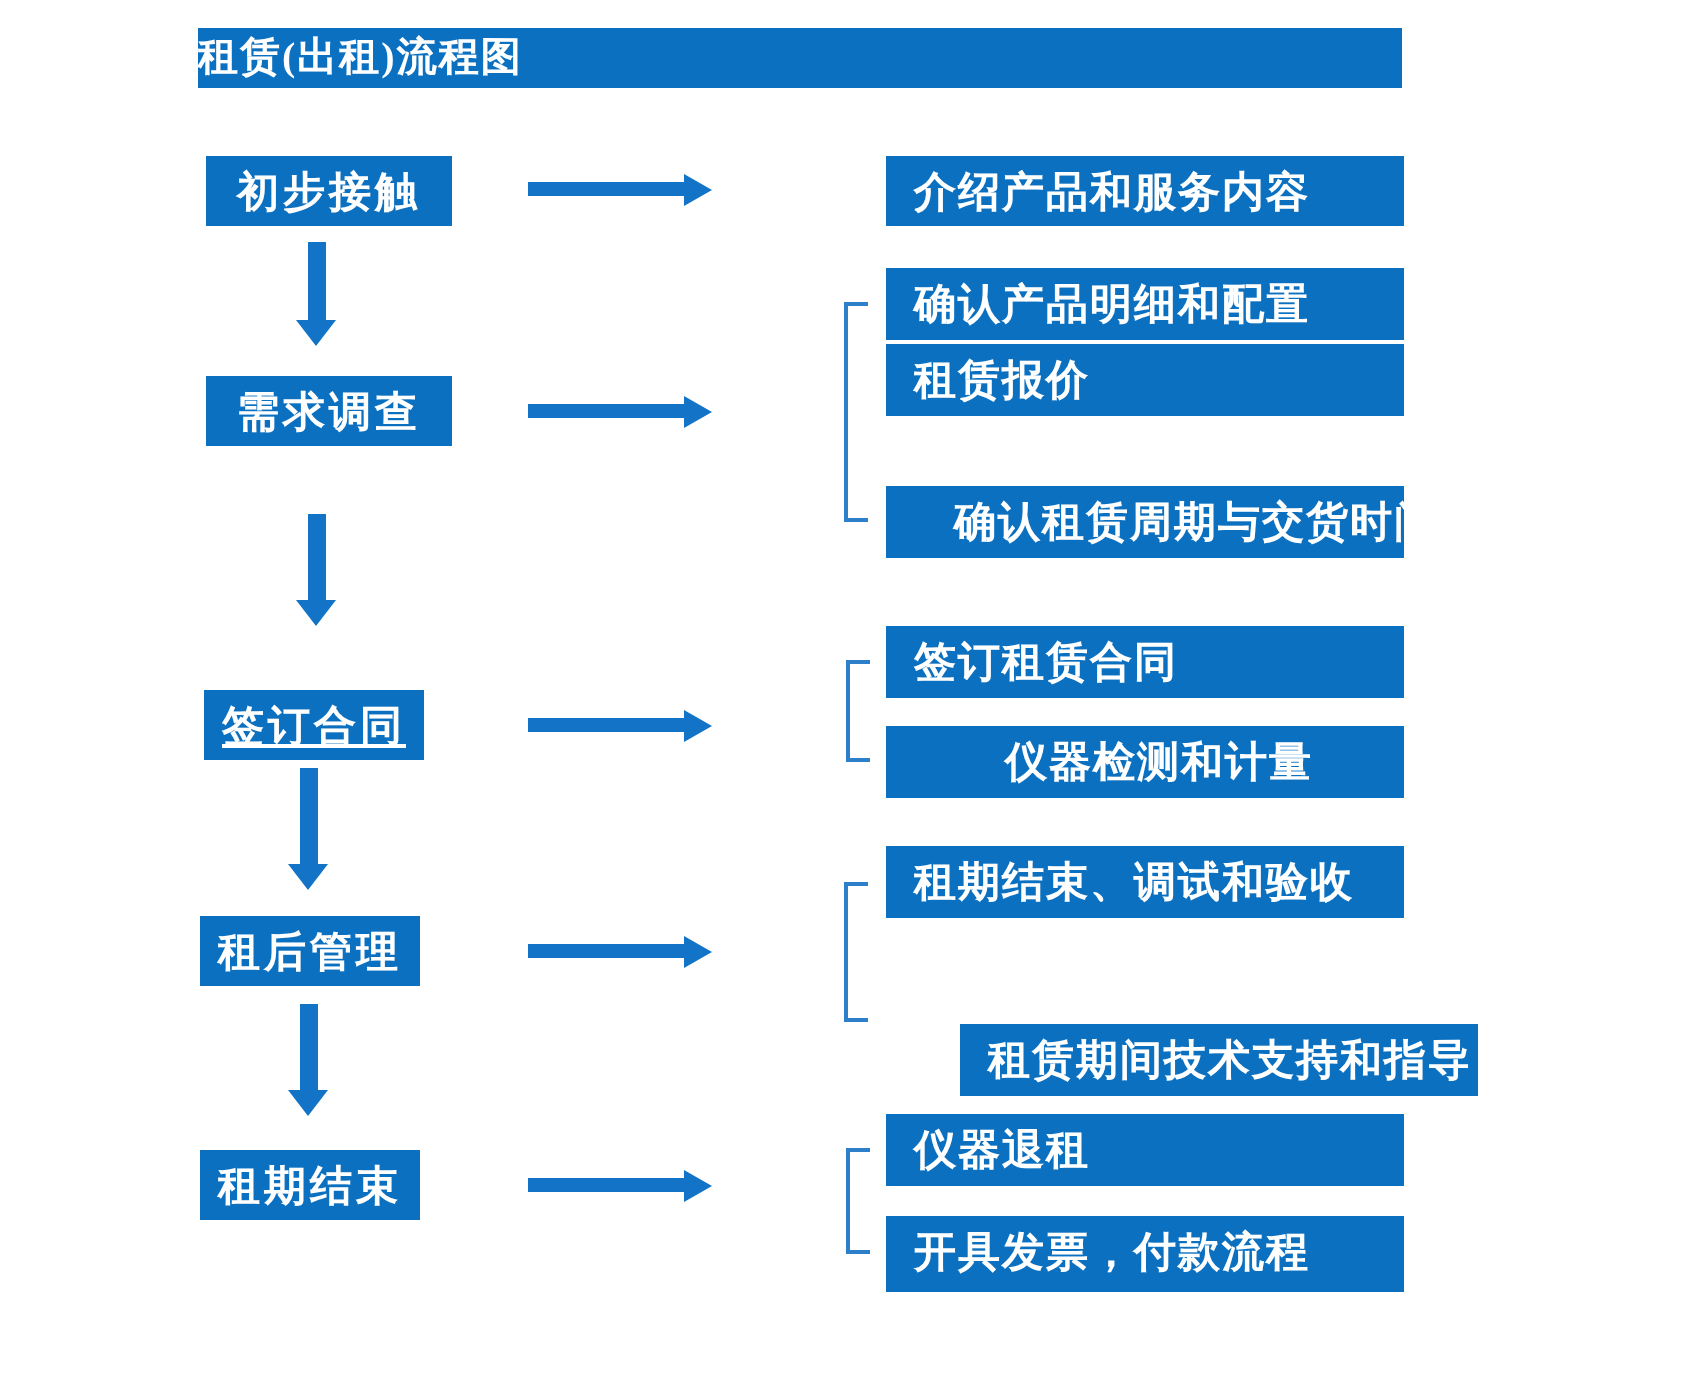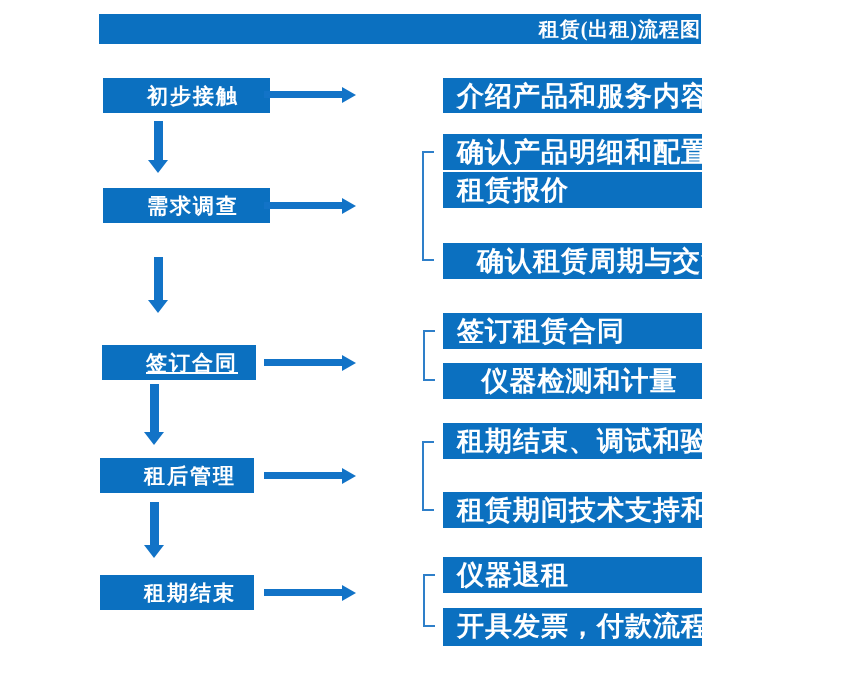--- a/index.html
+++ b/index.html
@@ -16,63 +16,63 @@
     overflow: hidden;
   }
   .title-bar {
     position: absolute;
     left: 99px; top: 14px;
     width: 602px; height: 30px;
     background: var(--box-blue, #0b70c0);
     color: #ffffff;
     font-size: 20px;
     font-weight: bold;
-    text-align: right;
+    text-align: left;
     line-height: 31px;
     letter-spacing: 1px;
   }
   .step-box {
     position: absolute;
     height: 35px;
     background: var(--box-blue, #0b70c0);
     color: #ffffff;
     font-size: 21px;
     font-weight: bold;
+    text-align: center;
     line-height: 36px;
     letter-spacing: 2px;
-    padding-left: 44px;
   }
   .s1 { left: 103px; top: 78px;  width: 123px; }
   .s2 { left: 103px; top: 188px; width: 123px; }
   .s3 { left: 102px; top: 345px; width: 110px; text-decoration: underline; }
   .s4 { left: 100px; top: 458px; width: 110px; }
   .s5 { left: 100px; top: 575px; width: 110px; }
 
   .detail-box {
     position: absolute;
     left: 443px;
     width: 259px; height: 36px;
     box-sizing: border-box;
     background: var(--box-blue, #0b70c0);
     color: #ffffff;
-    font-size: 27px;
+    font-size: 21px;
     font-weight: bold;
     line-height: 37px;
     padding-left: 14px;
     letter-spacing: 1px;
     white-space: nowrap;
   }
   .r1  { top: 78px; height: 35px; }
   .r2  { top: 134px; }
   .r3  { top: 172px; }
   .r4  { top: 243px; padding-left: 34px; }
   .r5  { top: 313px; }
   .r6  { top: 363px; text-align: center; }
   .r7  { top: 423px; }
-  .r8  { top: 492px; }
+  .r8  { top: 512px; margin-left: 37px; }
   .r9  { top: 557px; }
   .r10 { top: 608px; height: 38px; }
 
   
   .h-arrow {
     position: absolute;
     left: 264px;
     width: 78px; height: 7px;
     background: var(--arrow-blue, #1273c7);
   }

